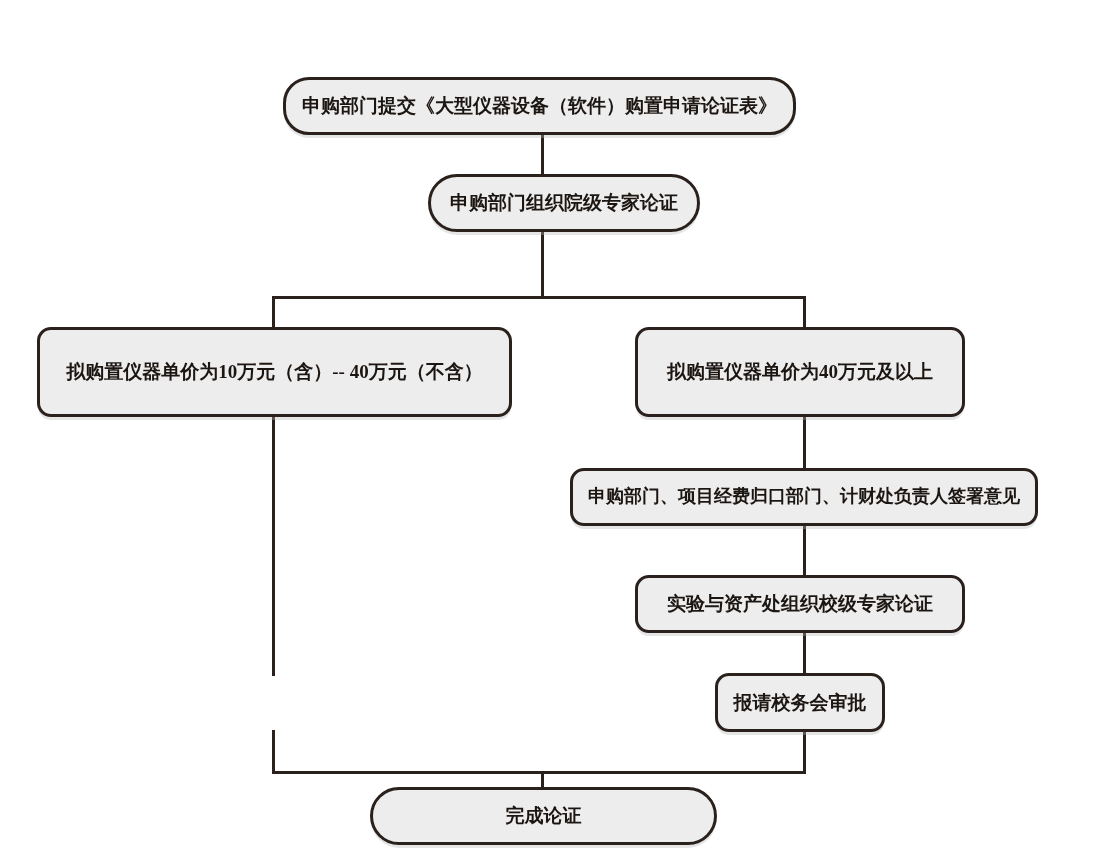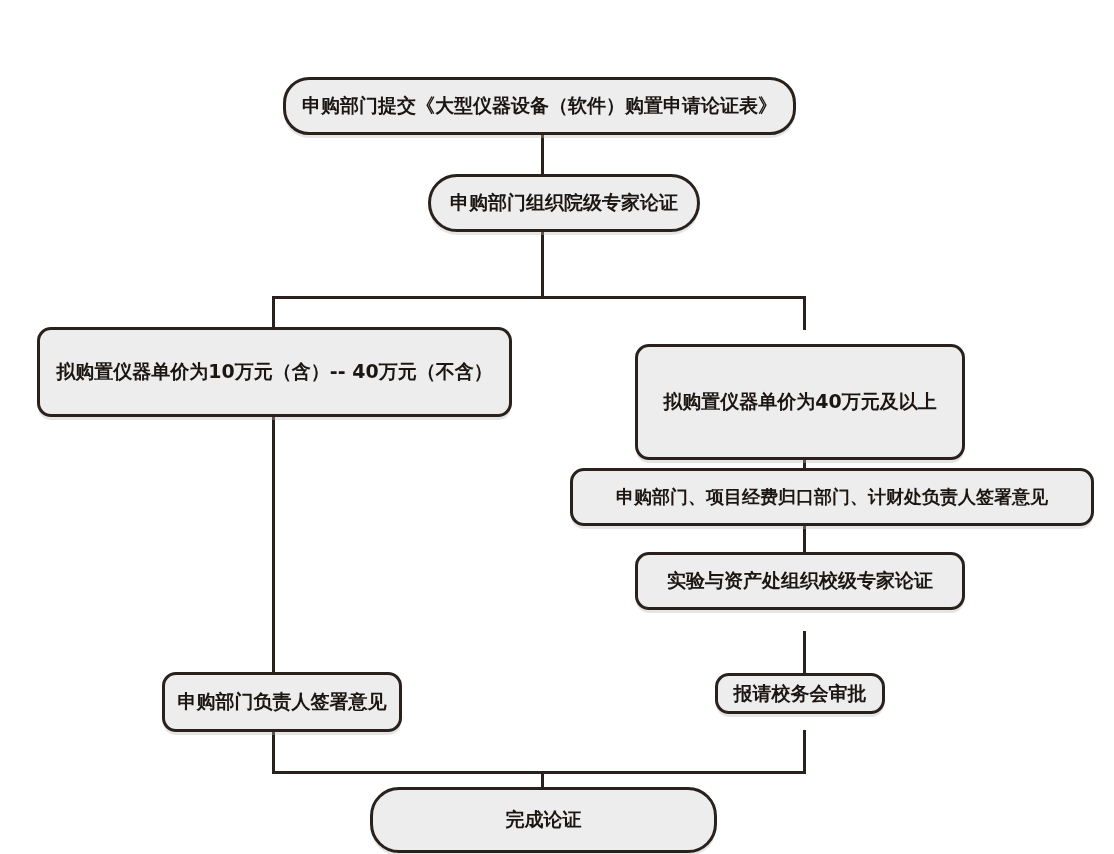--- a/index.html
+++ b/index.html
@@ -28,21 +28,21 @@
     justify-content: center;
     text-align: center;
     font-weight: bold;
     font-size: 19px;
     line-height: 1.55;
     white-space: nowrap;
     box-shadow: 0 4px 0 -1px rgba(180,180,180,0.35);
   }
   .node.r26 { border-radius: 26px; }
   .node.pill { border-radius: 29px; }
-  .node.r14 { border-radius: 14px; }
+  .node.r14 { border-radius: 14px; font-family: Liberation Serif, serif; }
   .node.small-text { font-size: 18px; }
   .line {
     position: absolute;
     background: #2a211d;
   }
 </style>
 </head>
 <body>
 
 <div class="canvas">
@@ -66,37 +66,34 @@
   </div>
 
   <div class="node pill" style="left:428px; top:154px; width:272px; height:58px;">
     <span>申购部门组织院级专家论证</span>
   </div>
 
   <div class="node r14" style="left:37px; top:307px; width:475px; height:90px;">
     <span>拟购置仪器单价为10万元（含）-- 40万元（不含）</span>
   </div>
 
-  <div class="node r14" style="left:635px; top:324px; width:330px; height:116px;">
+  <div class="node r14" style="left:635px; top:307px; width:330px; height:90px;">
     <span>拟购置仪器单价为40万元及以上</span>
   </div>
 
-  <div class="node r14 small-text" style="left:570px; top:448px; width:524px; height:58px;">
+  <div class="node r14 small-text" style="left:570px; top:448px; width:468px; height:58px;">
     <span>申购部门、项目经费归口部门、计财处负责人签署意见</span>
   </div>
 
-  <div class="node r14" style="left:635px; top:532px; width:330px; height:58px;">
+  <div class="node r14" style="left:635px; top:555px; width:330px; height:58px;">
     <span>实验与资产处组织校级专家论证</span>
   </div>
 
-  <div class="node r14" style="left:715px; top:653px; width:170px; height:41px;">
+  <div class="node r14" style="left:715px; top:653px; width:170px; height:59px;">
     <span>报请校务会审批</span>
   </div>
 
-  <div class="node r14" style="left:162px; top:652px; width:240px; height:60px;">
-    <span>申购部门负责人签署意见</span>
-  </div>
 
-  <div class="node pill" style="left:370px; top:767px; width:347px; height:66px;">
+  <div class="node pill" style="left:370px; top:767px; width:347px; height:58px;">
     <span>完成论证</span>
   </div>
 
 </div>
 
 </body></html>

